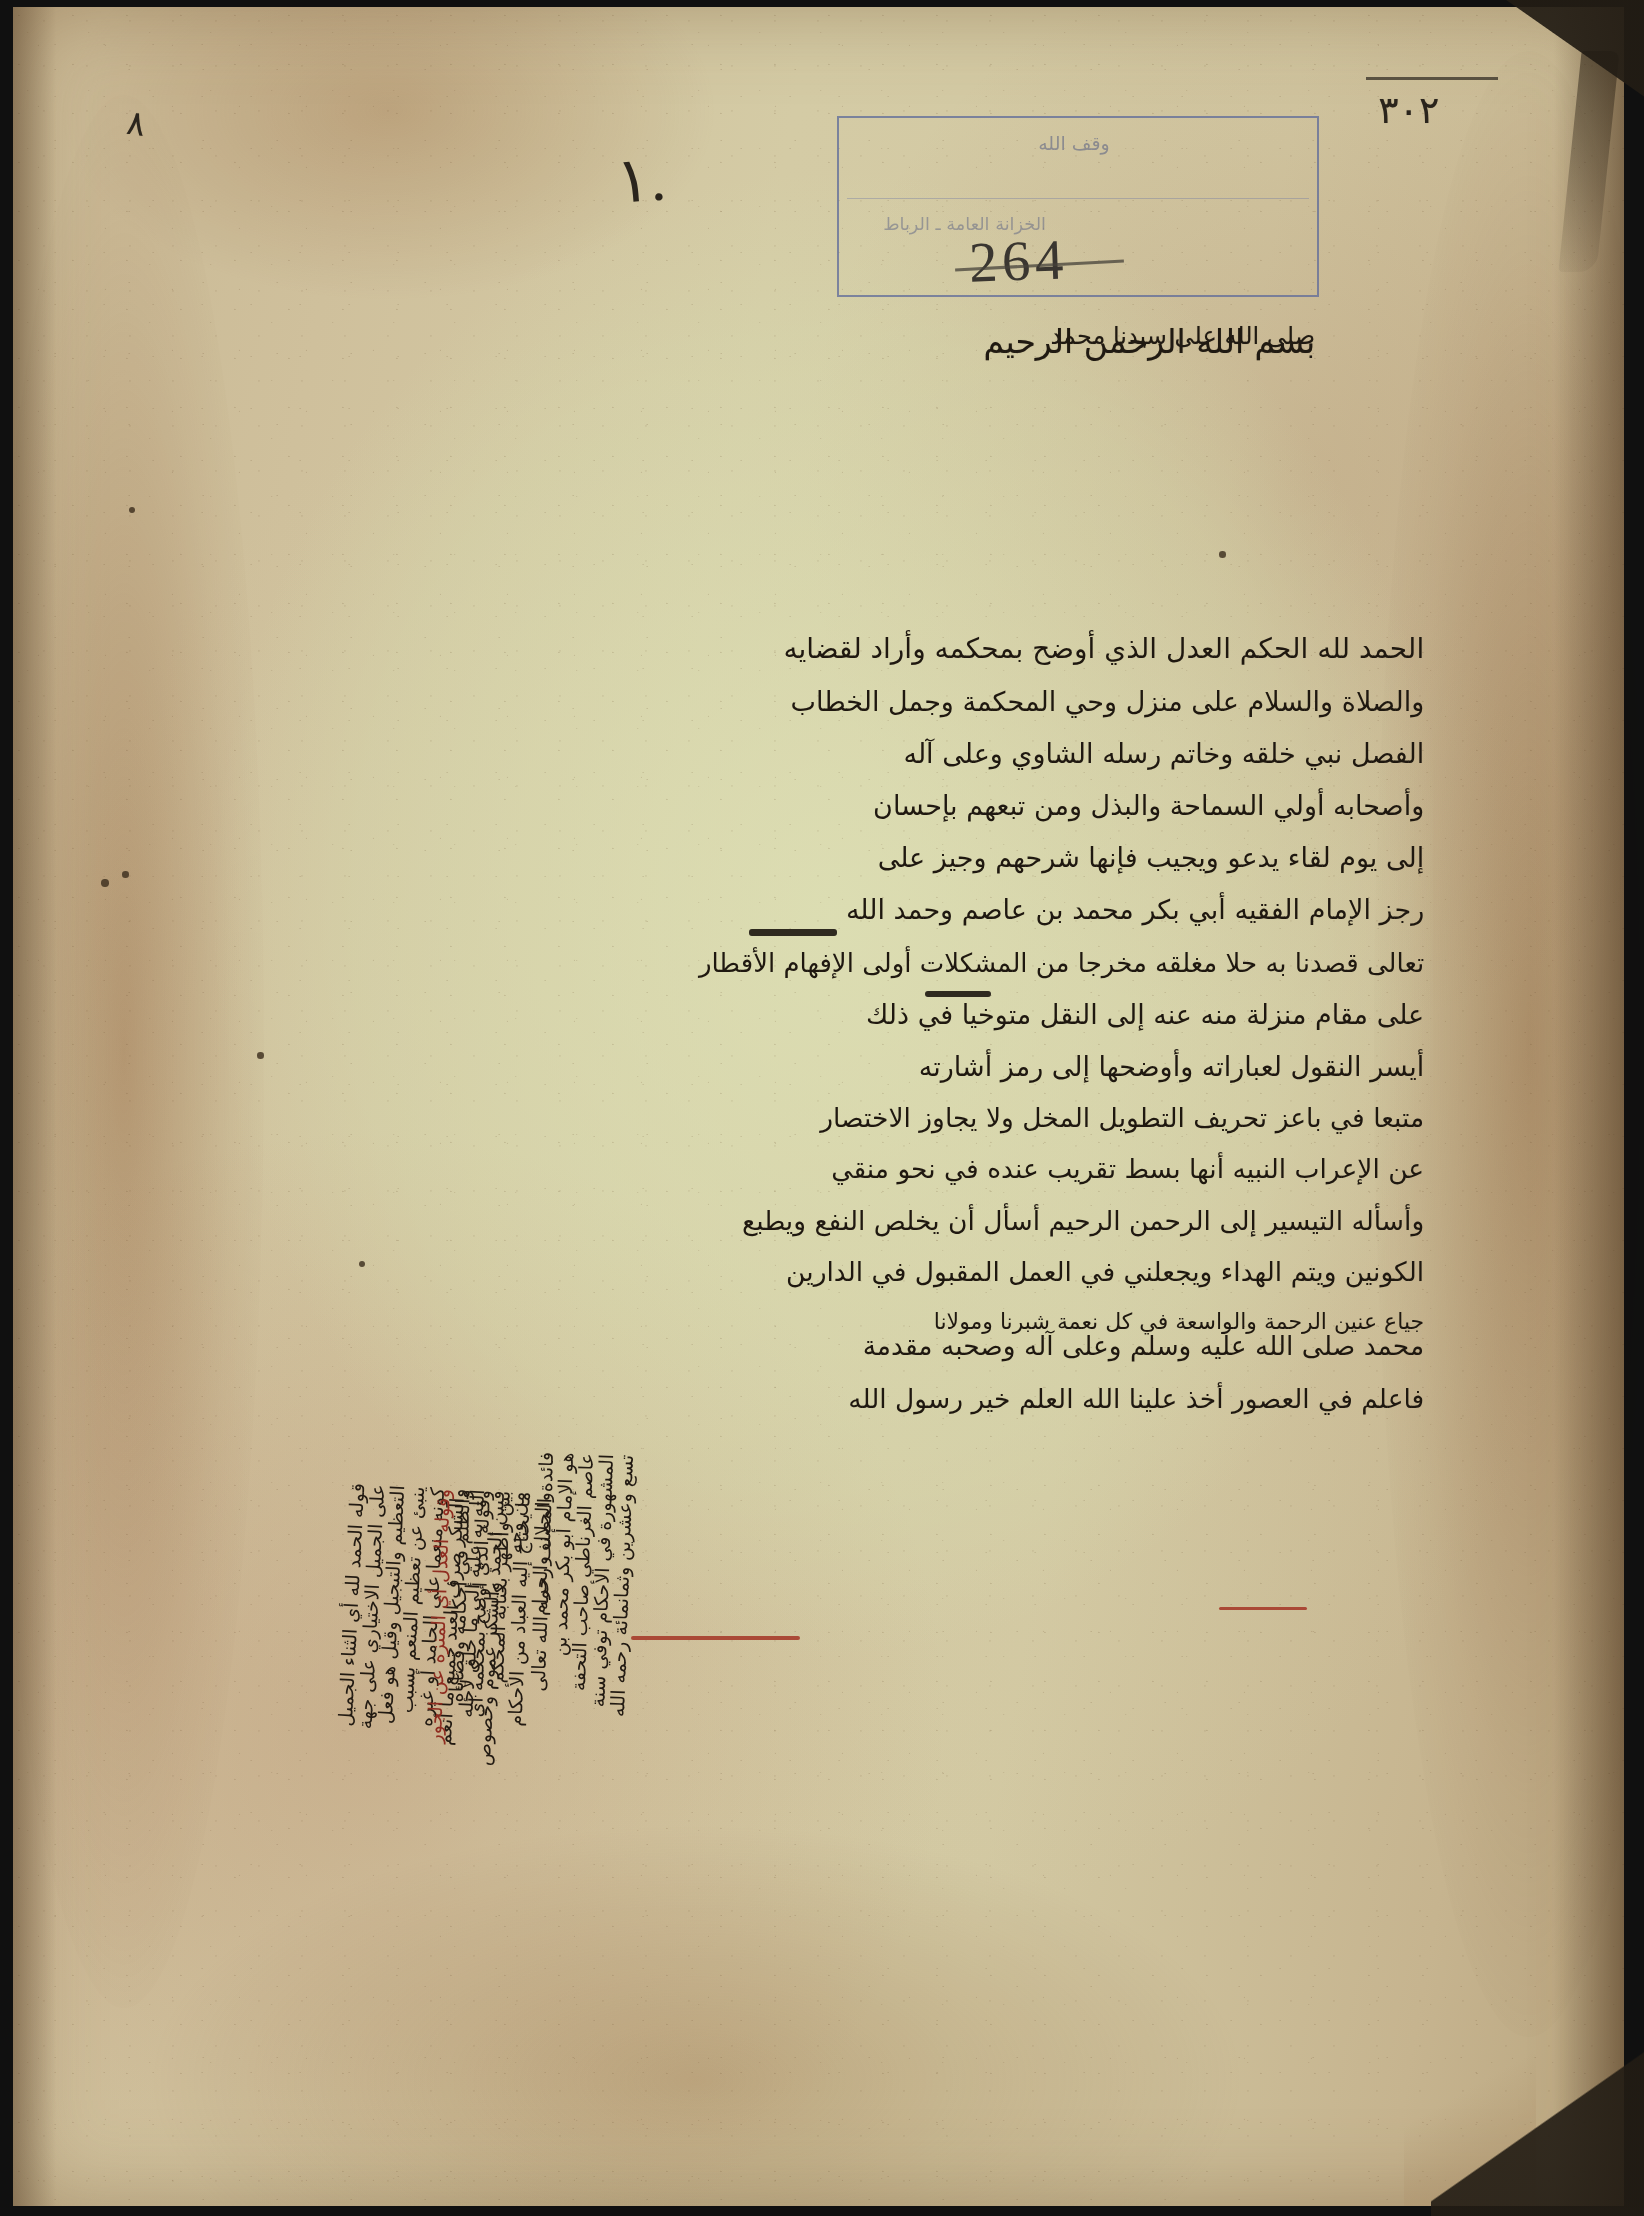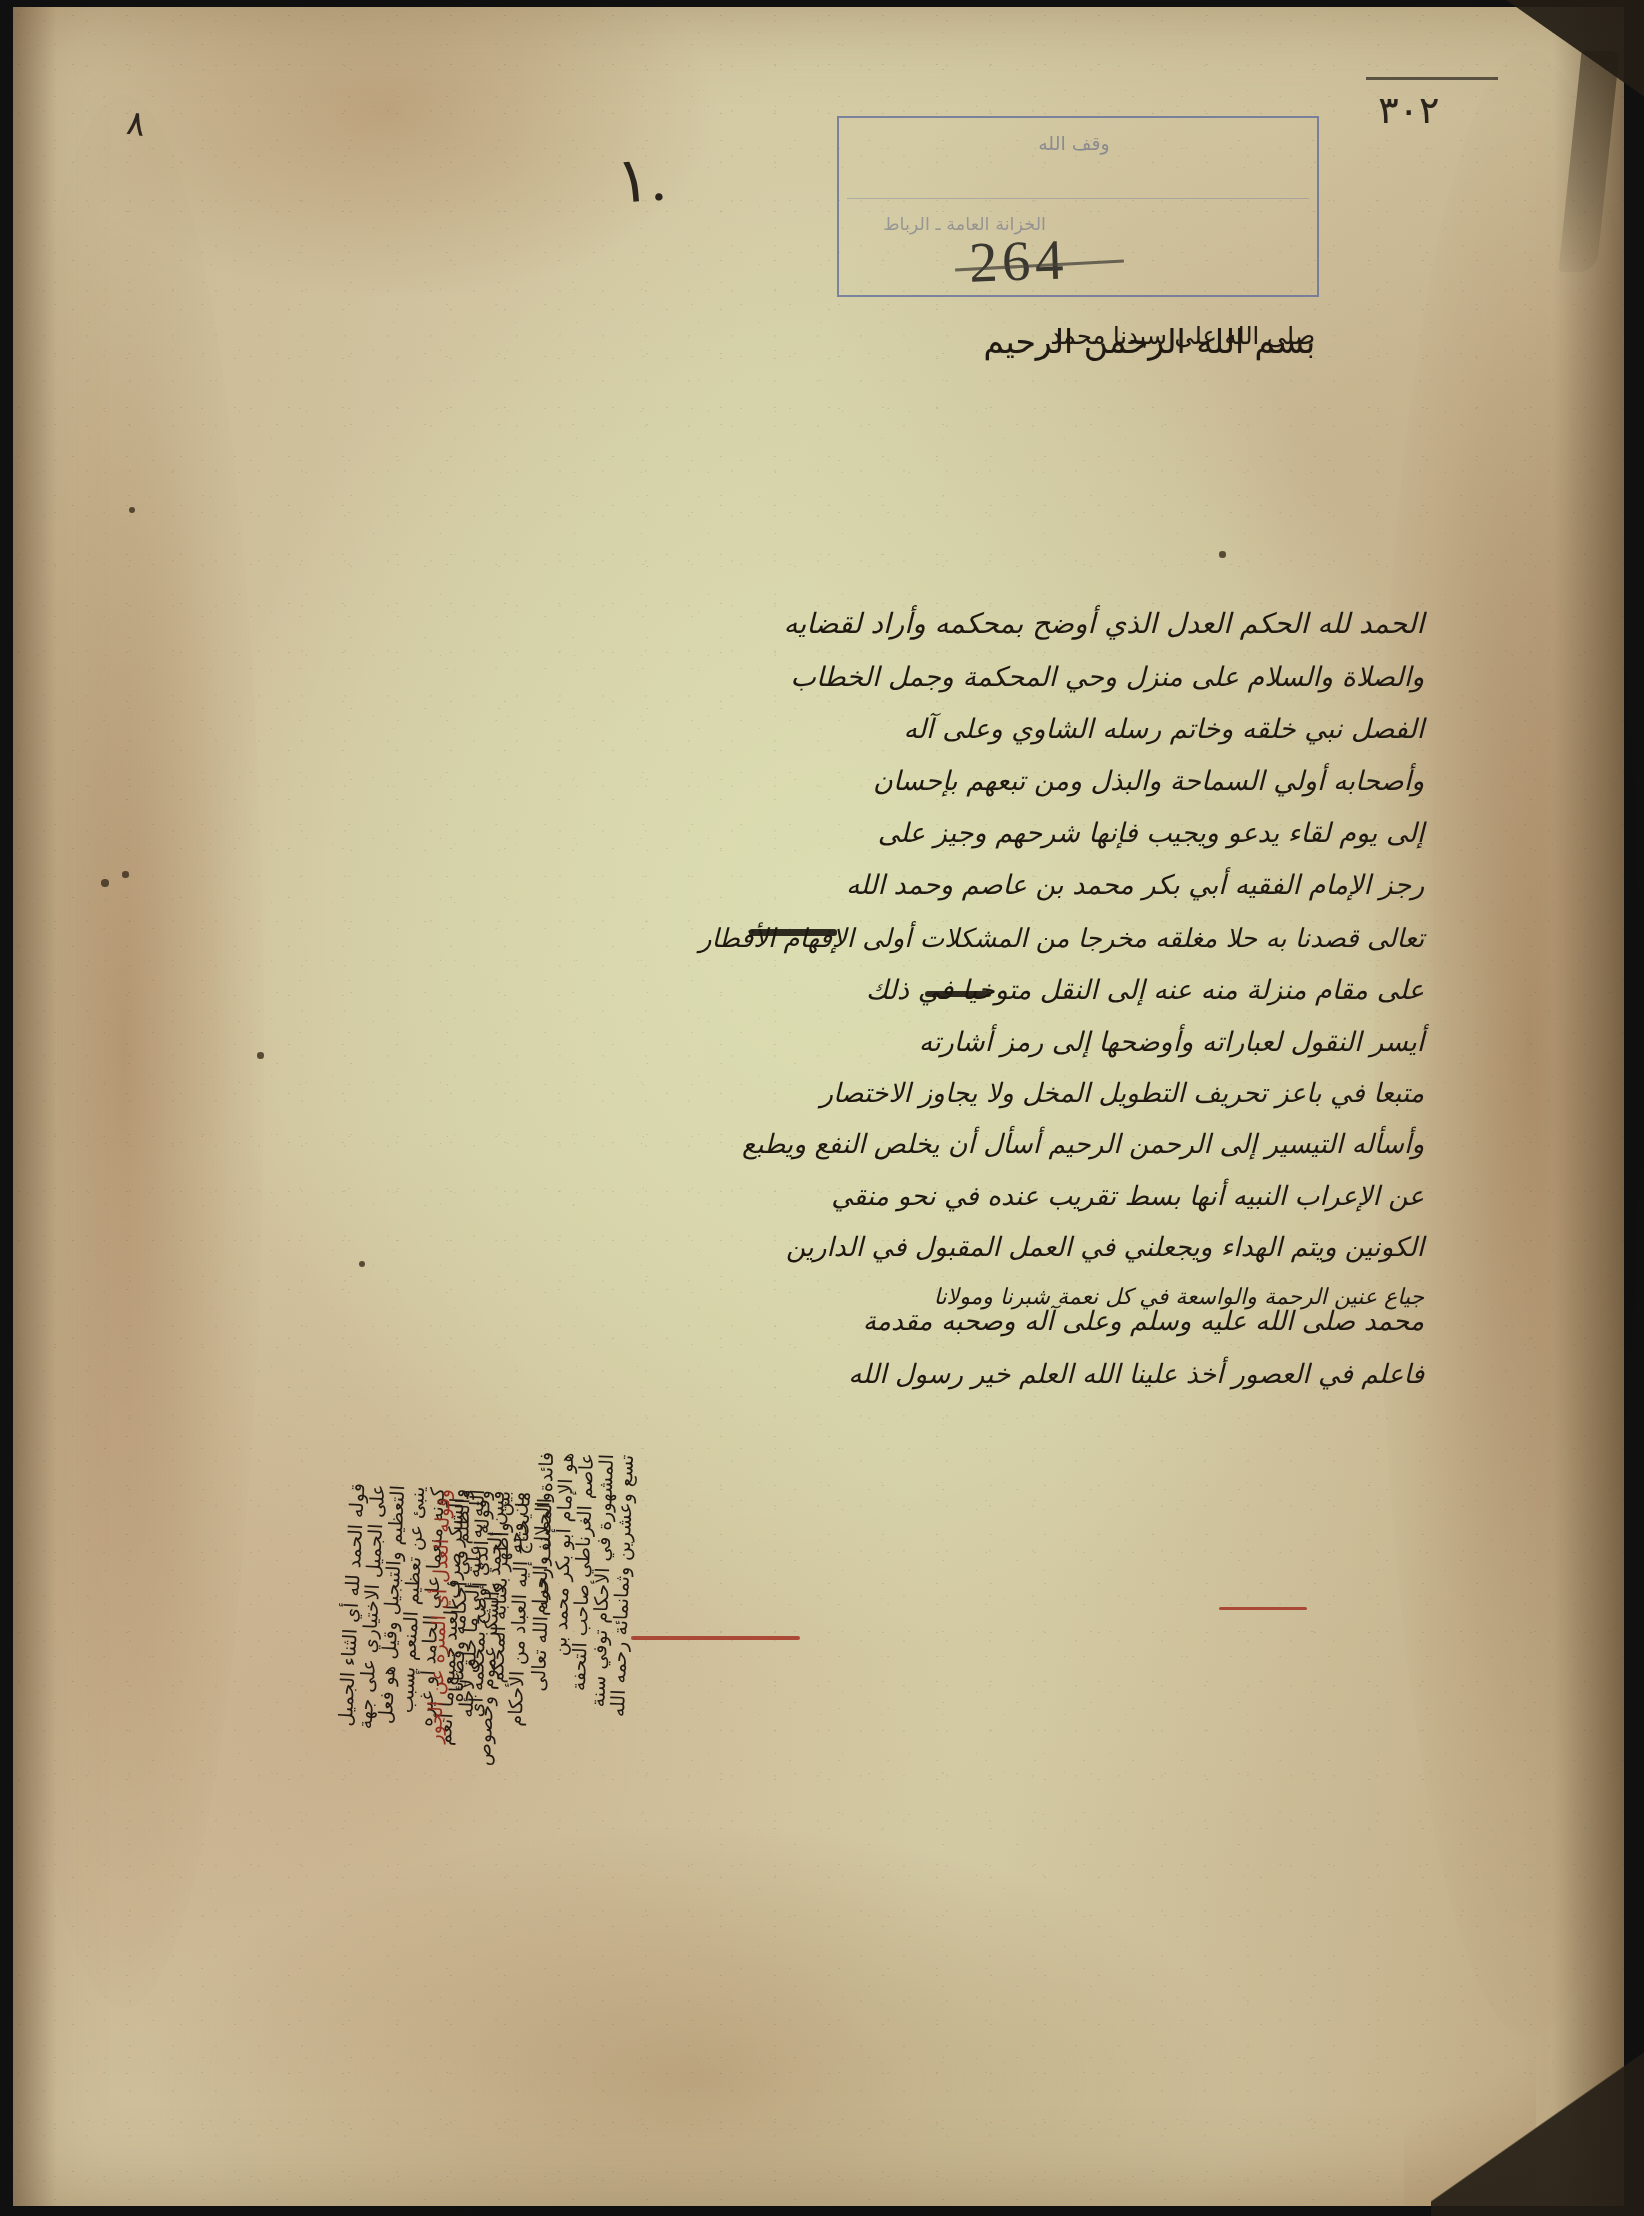--- a/index.html
+++ b/index.html
@@ -144,25 +144,24 @@
     text-align: right;
     white-space: nowrap;
     font-family: "DejaVu Sans", sans-serif;
     text-shadow: 0 0 0.7px rgba(40,28,14,0.35);
   }
 
   
   .body-block {
     position: absolute;
     right: 200px;
-    top: 603px;
+    top: 628px;
     width: 1030px;
     direction: rtl;
     text-align: justify;
-    font-style: italic;
   }
   .body-line {
     color: #1f1810;
     font-size: 27px;
     line-height: 1.0;
     letter-spacing: 0px;
     white-space: nowrap;
     transform-origin: right center;
     font-family: "DejaVu Sans", sans-serif;
   }
@@ -375,22 +374,22 @@
       <div class="body-line" style="font-size:28px;">الحمد لله الحكم العدل الذي أوضح بمحكمه وأراد لقضايه</div>
       <div class="body-line" style="font-size:27px;margin-top:25px;">والصلاة والسلام على منزل وحي المحكمة وجمل الخطاب</div>
       <div class="body-line" style="font-size:27px;margin-top:25px;">الفصل نبي خلقه وخاتم رسله الشاوي وعلى آله</div>
       <div class="body-line" style="font-size:27px;margin-top:25px;">وأصحابه أولي السماحة والبذل ومن تبعهم بإحسان</div>
       <div class="body-line" style="font-size:27px;margin-top:25px;">إلى يوم لقاء يدعو ويجيب فإنها شرحهم وجيز على</div>
       <div class="body-line" style="font-size:27px;margin-top:25px;">رجز الإمام الفقيه أبي بكر محمد بن عاصم وحمد الله</div>
       <div class="body-line" style="font-size:26px;margin-top:26.5px;">تعالى قصدنا به حلا مغلقه مخرجا من المشكلات أولى الإفهام الأقطار</div>
       <div class="body-line" style="font-size:27px;margin-top:25px;">على مقام منزلة منه عنه إلى النقل متوخيا في ذلك</div>
       <div class="body-line" style="font-size:27px;margin-top:25px;">أيسر النقول لعباراته وأوضحها إلى رمز أشارته</div>
       <div class="body-line" style="font-size:26.5px;margin-top:25px;">متبعا في باعز تحريف التطويل المخل ولا يجاوز الاختصار</div>
+      <div class="body-line" style="font-size:26.5px;margin-top:25px;">عن الإعراب النبيه أنها بسط تقريب عنده في نحو منقي</div>
       <div class="body-line" style="font-size:26.5px;margin-top:25px;">وأسأله التيسير إلى الرحمن الرحيم أسأل أن يخلص النفع ويطبع</div>
-      <div class="body-line" style="font-size:26.5px;margin-top:25px;">عن الإعراب النبيه أنها بسط تقريب عنده في نحو منقي</div>
       <div class="body-line" style="font-size:26.5px;margin-top:25px;">الكونين ويتم الهداء ويجعلني في العمل المقبول في الدارين</div>
       <div class="body-line" style="font-size:22px;margin-top:25px;">جياع عنين الرحمة والواسعة في كل نعمة شبرنا ومولانا</div>
       <div class="body-line" style="font-size:26.5px;">محمد صلى الله عليه وسلم وعلى آله وصحبه مقدمة</div>
       <div class="body-line" style="font-size:26.5px;margin-top:26.5px;">فاعلم في العصور أخذ علينا الله العلم خير رسول الله</div>
     </div>
 
     <div class="blackbar" style="left:736px; top:922px; width:88px;"></div>
     <div class="blackbar" style="left:912px; top:984px; width:66px; height:5.9px;"></div>
     <div class="redline" style="left:618px; top:1629px; width:169px;"></div>
     <div class="redline" style="left:1206px; top:1600px; width:88px; height:2.9px;"></div>

